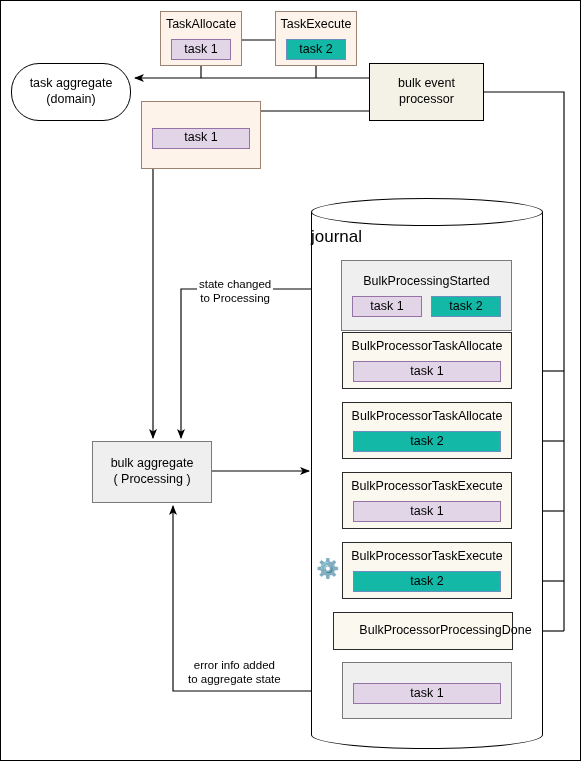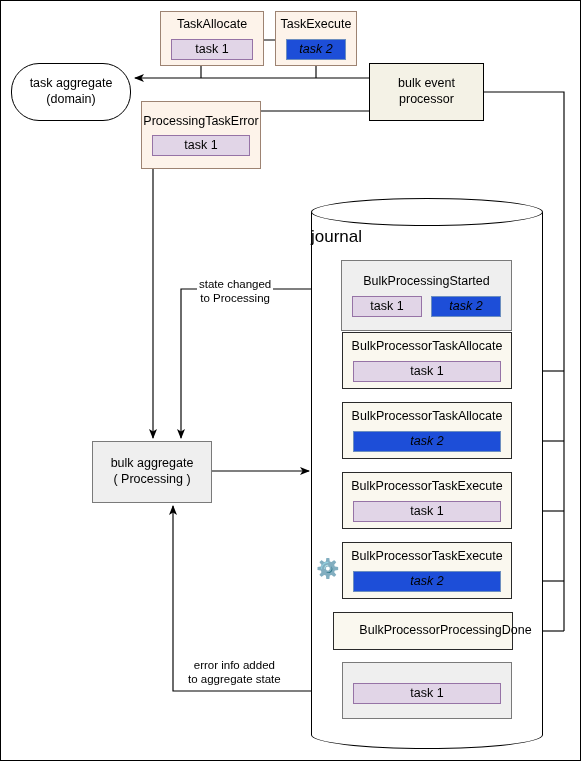--- a/index.html
+++ b/index.html
@@ -40,21 +40,21 @@
     border-radius:0;
     border:1px solid #9673a6;
     background:#e1d5e7;
     font-size:12.5px;
     color:#000;
     display:flex;
     align-items:center;
     justify-content:center;
     height:21px;
   }
-  .chip.blue{ border-color:#6c8ebf; background:#1d4ed8;font-style:italic; }
+  .chip.blue{ border-color:#6c8ebf; background:#14b8a6; }
 
   .chiprow{
     display:flex;
     gap:9px;
     margin-top:6px;
     justify-content:center;
     width:100%;
     padding:0 10px;
     box-sizing:border-box;
   }
@@ -151,41 +151,40 @@
       <path d="M541,580 L563,580"></path>
       <path d="M541,630 L563,630"></path>
       <path d="M563,370 L563,630"></path>
 
       <path d="M541,370 L541,630"></path>
 
       <path d="M341,690 L172,690 L172,505" marker-end="url(#arrow)"></path>
     </g>
   </svg>
 
-  <div class="node cream" style="left:159px;top:10px;width:104px;height:55px;">
+  <div class="node cream" style="left:159px;top:10px;width:82px;height:55px;">
     <span class="title">TaskAllocate</span>
     <div class="chiprow">
       <span class="chip">task 1</span>
     </div>
   </div>
 
   <div class="node cream" style="left:274px;top:10px;width:82px;height:55px;">
     <span class="title">TaskExecute</span>
     <div class="chiprow">
       <span class="chip blue">task 2</span>
     </div>
   </div>
 
   <div class="node white" style="left:10px;top:62px;width:120px;height:58px;">
     <span>task aggregate</span>
     <span>(domain)</span>
   </div>
 
   <div class="node cream" style="left:140px;top:100px;width:120px;height:68px;">
-    <span class="title">ProcessingTaskError</span>
     <div class="chiprow">
       <span class="chip">task 1</span>
     </div>
   </div>
 
   <div class="node beige" style="left:368px;top:62px;width:115px;height:58px;">
     <span>bulk event</span>
     <span>processor</span>
   </div>
 

